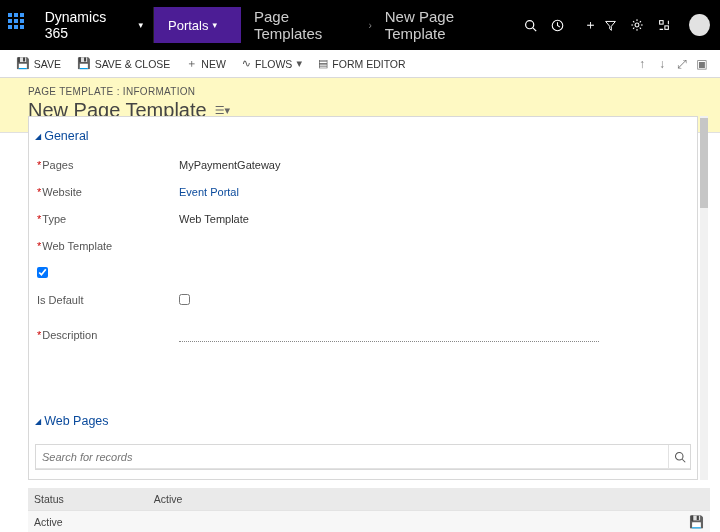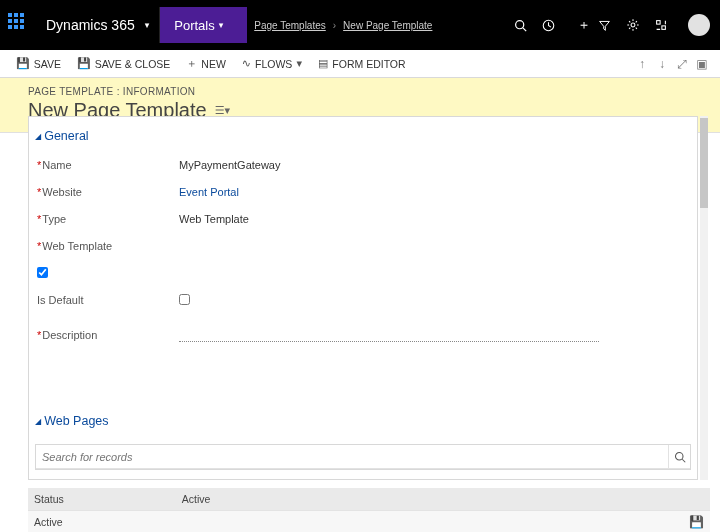--- a/index.html
+++ b/index.html
@@ -6,21 +6,21 @@
   body { width: 720px; height: 532px; overflow: hidden; background: #fff; position: relative; }
 
   
   .topbar { height: 50px; background: #000; display: flex; align-items: center; color: #fff; }
   .app-launcher { width: 24px; height: 24px; margin: 0 8px; display: grid; grid-template-columns: repeat(3, 4px); grid-template-rows: repeat(3, 4px); gap: 2px; cursor: pointer; }
   .app-launcher span { background: #3b99fc; width: 4px; height: 4px; }
   .brand { font-size: 14px; font-weight: 400; padding: 0 6px; }
   .caret { font-size: 9px; padding: 0 10px 0 4px; cursor: pointer; }
   .divider-v { width: 1px; height: 36px; background: #222; }
   .area { background: #4c1d95; height: 36px; display: flex; align-items: center; padding: 0 14px; font-size: 13px; }
-  .crumb { font-size: 10px; padding: 0 7px; color: #ccc; cursor: pointer; text-decoration: underline; }
+  .crumb { font-size: 15px; padding: 0 13px; color: #ccc; cursor: pointer; }
   .crumb-sep { font-size: 10px; color: #888; }
   .topbar .spacer { flex: 1; }
   .top-icon { width: 28px; text-align: center; font-size: 13px; cursor: pointer; color: #fff; }
   .avatar { width: 22px; height: 22px; border-radius: 50%; background: #e2e2e2; margin: 0 10px 0 6px; cursor: pointer; }
 
   
   .cmdbar { height: 28px; border-bottom: 1px solid #d9d9d9; display: flex; align-items: center; padding: 0 8px; font-size: 10.5px; color: #333; }
   .cmd { display: flex; align-items: center; padding: 0 8px; height: 100%; cursor: pointer; gap: 4px; }
   .cmd-ico { font-size: 11px; color: #555; }
   .cmdbar .spacer { flex: 1; }
@@ -53,21 +53,21 @@
   .dotted-input.wide { width: 420px; }
 
   
   .subgrid-wrap { margin: 8px 6px 0 6px; border: 1px solid #d8d8d8; }
   .subgrid-search { display: flex; align-items: center; border-bottom: 1px solid #e2e2e2; height: 24px; }
   .subgrid-search input { flex: 1; border: none; outline: none; font-size: 11px; font-style: italic; color: #888; padding: 0 6px; height: 22px; }
   .search-icon-box { width: 22px; text-align: center; color: #666; font-size: 12px; cursor: pointer; border-left: 1px solid #e2e2e2; height: 100%; display:flex; align-items:center; justify-content:center;}
 
   
   .statusbar { position: absolute; left: 28px; right: 10px; bottom: 22px; height: 22px; background: #eaeaea; display: flex; align-items: center; font-size: 10.5px; color: #444; padding: 0 6px; }
-  .statusbar .lbl { margin-right: 118px; }
+  .statusbar .lbl { margin-right: 90px; }
   .row-active { position: absolute; left: 28px; right: 10px; bottom: 0; height: 22px; background: #f7f7f7; display: flex; align-items: center; justify-content: space-between; font-size: 10.5px; color: #444; padding: 0 6px; border-top: 1px solid #e3e3e3; }
   .save-ico { font-size: 12px; color: #555; cursor: pointer; }
 
   svg { display: block; }
 </style>
 </head>
 <body>
 
 <div class="topbar">
   <div class="app-launcher">
@@ -168,21 +168,21 @@
 
     <div class="section-title">
       <span class="caret-small">◢</span>
       <span>General</span>
     </div>
 
     <div class="field-grid">
       <div class="field-row">
         <div class="field-label">
             <span class="req">*</span>
-            <span>Name</span>
+            <span>Pages</span>
           </div>
         <div class="field-val">MyPaymentGateway</div>
       </div>
       <div class="field-row">
         <div class="field-label">
             <span class="req">*</span>
             <span>Website</span>
           </div>
         <div class="field-val link">Event Portal</div>
       </div>

